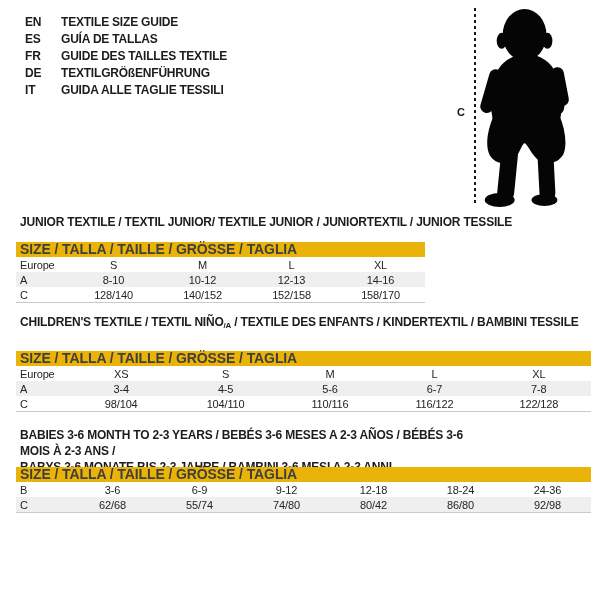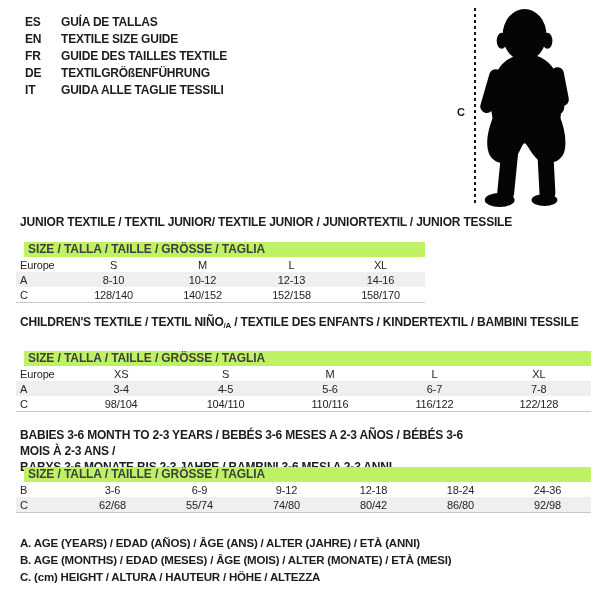--- a/index.html
+++ b/index.html
@@ -25,43 +25,43 @@
   .sec-title{position:absolute;left:20px;font-weight:700;font-size:12px;letter-spacing:-0.2px;white-space:nowrap;}
   .sec-title .subsc{font-size:8px;vertical-align:-2px;}
   .t1-title{top:215px;}
   .t2-title{top:315px;}
   .t3-title{top:427px;line-height:16px;white-space:normal;width:470px;}
   
   .size-table{position:absolute;left:16px;border-bottom:1px solid #c9c9c9;}
   .tbl-1{top:242px;width:409px;}
   .tbl-2{top:351px;width:575px;}
   .tbl-3{top:467px;width:575px;}
-  .band{height:15px;line-height:15px;background:#bef264;color:#3f3f3f;
-    font-weight:700;font-size:12px;letter-spacing:-0.1px;padding-left:4px;box-sizing:border-box;margin-left:8px;}
+  .band{height:15px;line-height:15px;background:#eab308;color:#3f3f3f;
+    font-weight:700;font-size:14px;letter-spacing:-0.1px;padding-left:4px;box-sizing:border-box;}
   .trow{display:flex;height:15px;align-items:center;font-weight:400;font-size:11px;letter-spacing:-0.15px;color:#242424;}
   .trow.alt{background:#efefef;}
   .tlabel{flex:0 0 53px;width:53px;padding-left:4px;box-sizing:border-box;}
   .tcell{flex:1;text-align:center;}
   
   .footer-notes{position:absolute;left:20px;top:537px;}
   .note-line{height:17px;font-weight:700;font-size:11.5px;letter-spacing:-0.2px;white-space:nowrap;}
 </style>
 </head>
 <body>
 
 <div id="canvas">
 
   <div class="lang-list">
     <div class="lang-row">
+      <span class="lang-code">EN</span>
+      <span class="lang-label">TEXTILE SIZE GUIDE</span>
+    </div>
+    <div class="lang-row">
       <span class="lang-code">ES</span>
       <span class="lang-label">GUÍA DE TALLAS</span>
-    </div>
-    <div class="lang-row">
-      <span class="lang-code">EN</span>
-      <span class="lang-label">TEXTILE SIZE GUIDE</span>
     </div>
     <div class="lang-row">
       <span class="lang-code">FR</span>
       <span class="lang-label">GUIDE DES TAILLES TEXTILE</span>
     </div>
     <div class="lang-row">
       <span class="lang-code">DE</span>
       <span class="lang-label">TEXTILGRÖßENFÜHRUNG</span>
     </div>
     <div class="lang-row">
@@ -170,19 +170,14 @@
       <div class="tlabel">C</div>
       <div class="tcell">62/68</div>
       <div class="tcell">55/74</div>
       <div class="tcell">74/80</div>
       <div class="tcell">80/42</div>
       <div class="tcell">86/80</div>
       <div class="tcell">92/98</div>
     </div>
   </div>
 
-  <div class="footer-notes">
-    <div class="note-line">A. AGE (YEARS) / EDAD (AÑOS) / ÂGE (ANS) / ALTER (JAHRE) / ETÀ (ANNI)</div>
-    <div class="note-line">B. AGE (MONTHS) / EDAD (MESES) / ÂGE (MOIS) / ALTER (MONATE) / ETÀ (MESI)</div>
-    <div class="note-line">C. (cm) HEIGHT / ALTURA / HAUTEUR / HÖHE / ALTEZZA</div>
-  </div>
 
 </div>
 
 </body></html>

